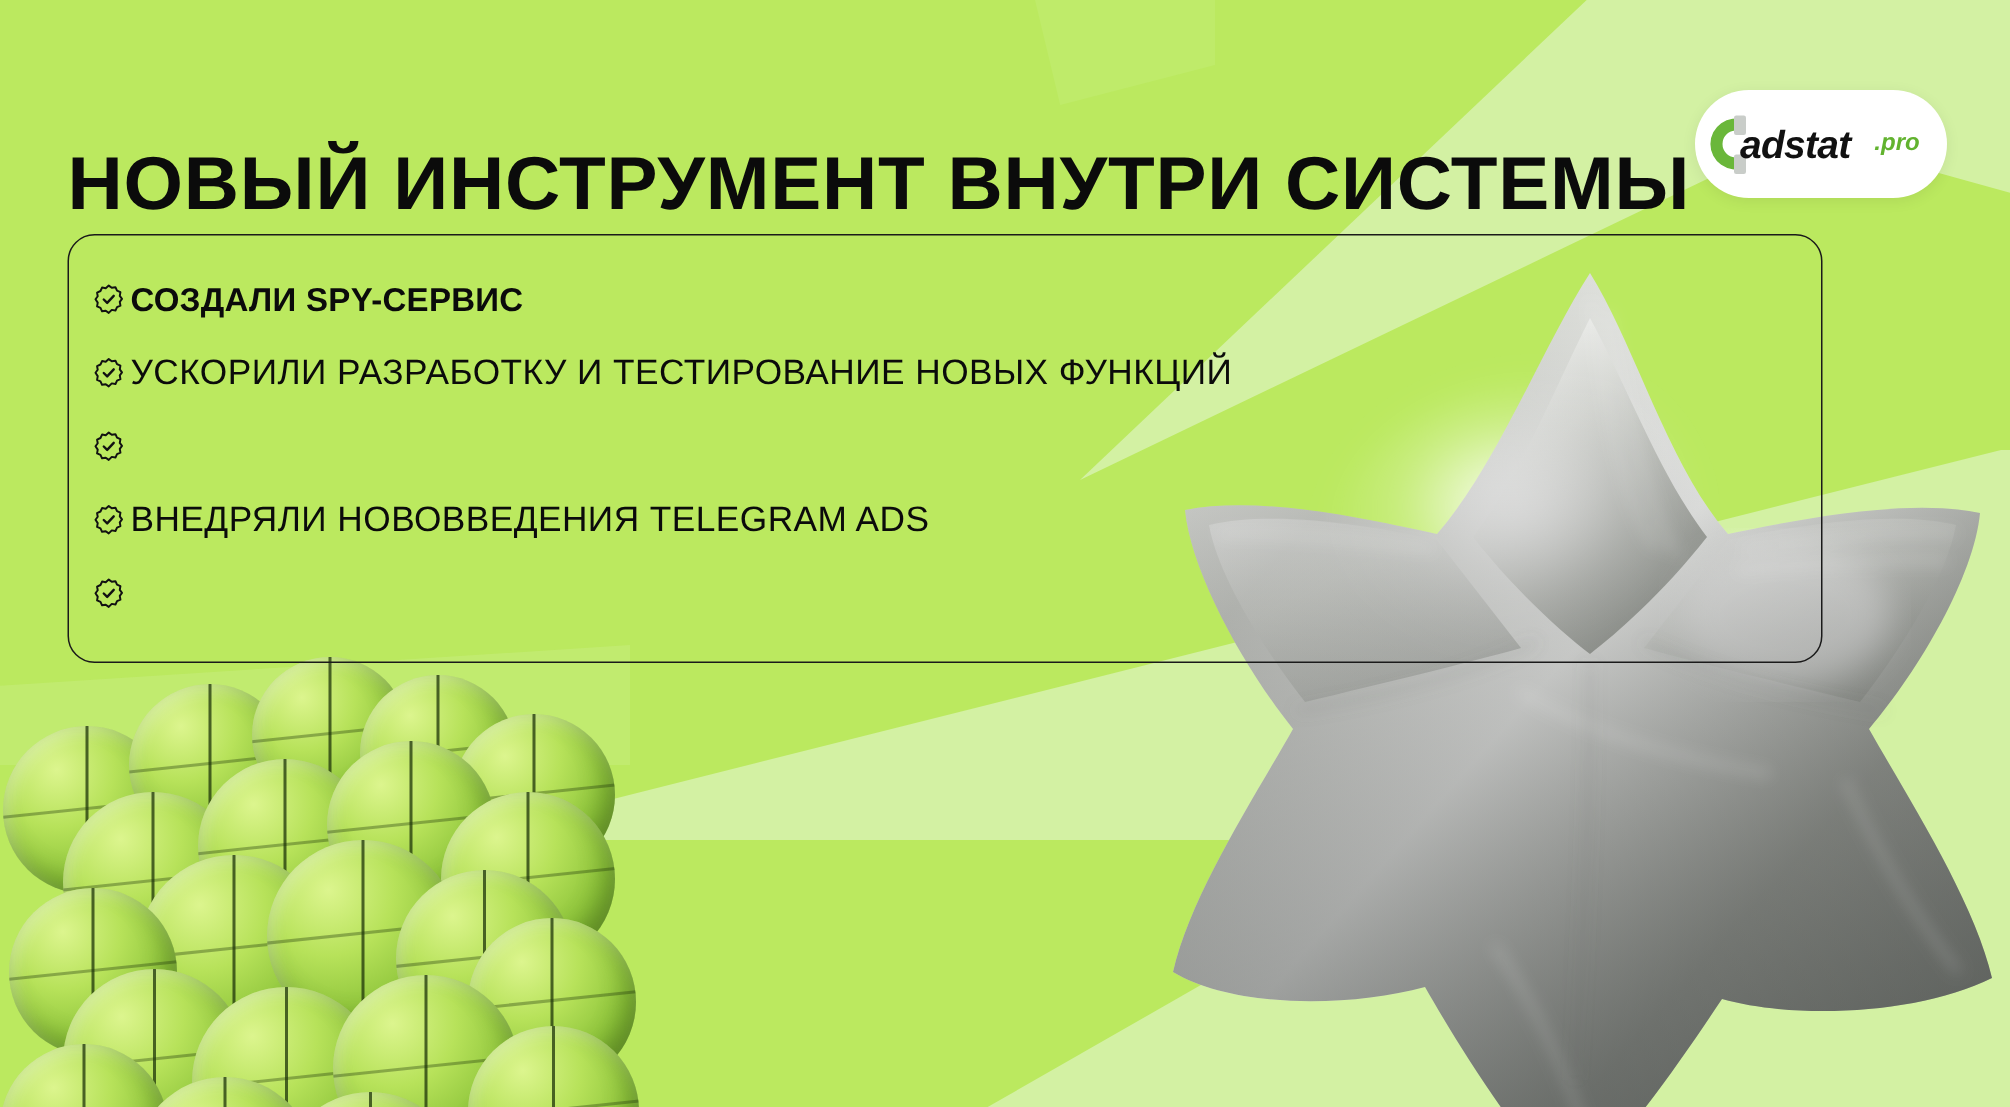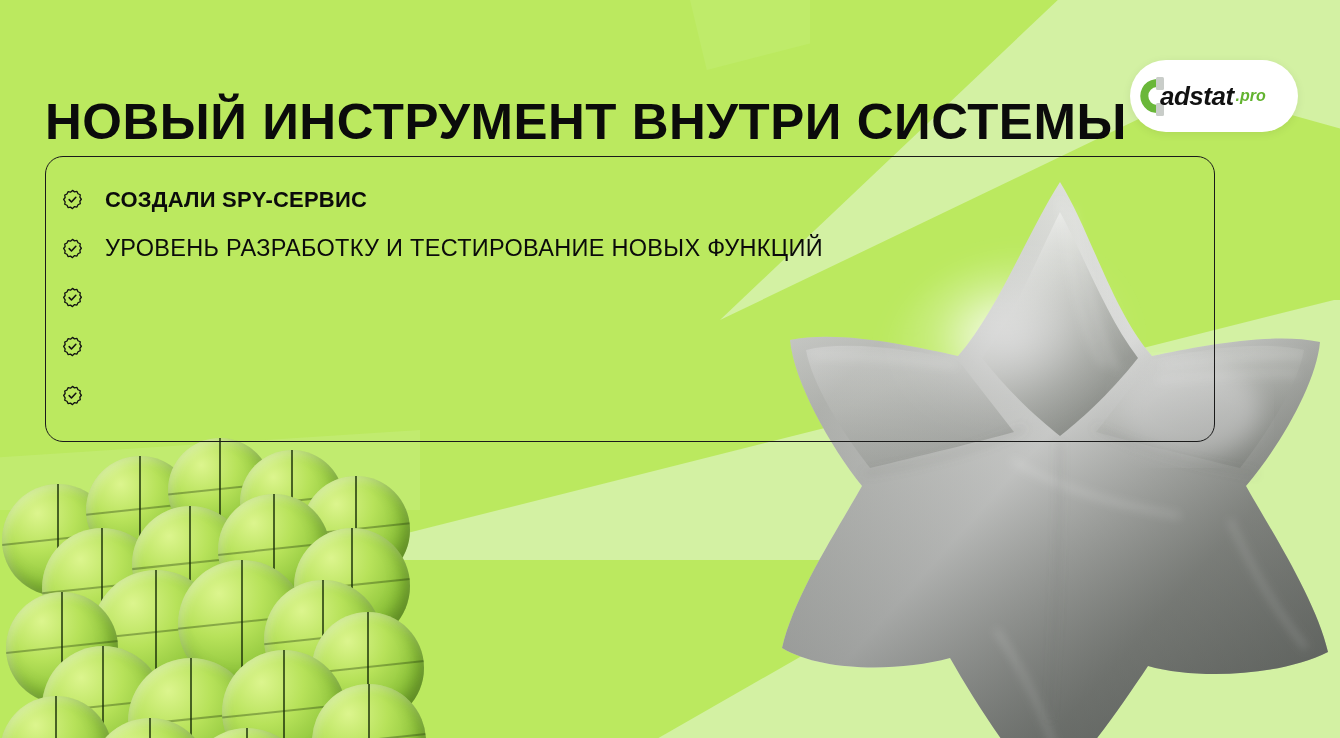--- a/index.html
+++ b/index.html
@@ -103,21 +103,21 @@
     font-style: italic;
     color: #111;
     letter-spacing: -0.5px;
     z-index: 2;
   }
   .logo-tld {
     font-size: 16px;
     font-weight: 700;
     font-style: italic;
     color: #62b32f;
-    margin-left: 2px;
+    margin-left: 16px;
     z-index: 2;
   }
 
   
   .card {
     position: absolute;
     left: 45px;
     top: 156px;
     width: 1170px;
     height: 286px;
@@ -131,21 +131,21 @@
     position: absolute;
     left: 62px;
     top: 175px;
     z-index: 6;
     width: 1100px;
   }
   .list-item {
     display: flex;
     align-items: center;
     height: 49px;
-    gap: 22px;
+    gap: 4px;
     color: #0b0b0b;
   }
   .badge-icon {
     flex: 0 0 auto;
     width: 21px;
     height: 21px;
     display: block;
   }
   .item-label {
     font-size: 23.5px;
@@ -356,39 +356,40 @@
       <span class="item-label">СОЗДАЛИ SPY-СЕРВИС</span>
     </div>
 
     <div class="list-item">
       <span class="badge-icon">
         <svg viewBox="0 0 24 24" width="21" height="21" aria-hidden="true">
           <path d="M12 1.6l2.3 1.7 2.8-.5 1.2 2.6 2.6 1.2-.5 2.8 1.7 2.3-1.7 2.3.5 2.8-2.6 1.2-1.2 2.6-2.8-.5L12 22.4l-2.3-1.7-2.8.5-1.2-2.6-2.6-1.2.5-2.8L1.9 12l1.7-2.3-.5-2.8 2.6-1.2 1.2-2.6 2.8.5z" fill="none" stroke="#111" stroke-width="1.5" stroke-linejoin="round"></path>
           <path d="M8.2 12.2l2.6 2.6 5-5.4" fill="none" stroke="#111" stroke-width="1.8" stroke-linecap="round" stroke-linejoin="round"></path>
         </svg>
       </span>
-      <span class="item-label">УРОВЕНЬ РАЗРАБОТКУ И ТЕСТИРОВАНИЕ НОВЫХ ФУНКЦИЙ</span>
+      <span class="item-label">УСКОРИЛИ РАЗРАБОТКУ И ТЕСТИРОВАНИЕ НОВЫХ ФУНКЦИЙ</span>
     </div>
 
     <div class="list-item">
       <span class="badge-icon">
         <svg viewBox="0 0 24 24" width="21" height="21" aria-hidden="true">
           <path d="M12 1.6l2.3 1.7 2.8-.5 1.2 2.6 2.6 1.2-.5 2.8 1.7 2.3-1.7 2.3.5 2.8-2.6 1.2-1.2 2.6-2.8-.5L12 22.4l-2.3-1.7-2.8.5-1.2-2.6-2.6-1.2.5-2.8L1.9 12l1.7-2.3-.5-2.8 2.6-1.2 1.2-2.6 2.8.5z" fill="none" stroke="#111" stroke-width="1.5" stroke-linejoin="round"></path>
           <path d="M8.2 12.2l2.6 2.6 5-5.4" fill="none" stroke="#111" stroke-width="1.8" stroke-linecap="round" stroke-linejoin="round"></path>
         </svg>
       </span>
     </div>
 
     <div class="list-item">
       <span class="badge-icon">
         <svg viewBox="0 0 24 24" width="21" height="21" aria-hidden="true">
           <path d="M12 1.6l2.3 1.7 2.8-.5 1.2 2.6 2.6 1.2-.5 2.8 1.7 2.3-1.7 2.3.5 2.8-2.6 1.2-1.2 2.6-2.8-.5L12 22.4l-2.3-1.7-2.8.5-1.2-2.6-2.6-1.2.5-2.8L1.9 12l1.7-2.3-.5-2.8 2.6-1.2 1.2-2.6 2.8.5z" fill="none" stroke="#111" stroke-width="1.5" stroke-linejoin="round"></path>
           <path d="M8.2 12.2l2.6 2.6 5-5.4" fill="none" stroke="#111" stroke-width="1.8" stroke-linecap="round" stroke-linejoin="round"></path>
         </svg>
       </span>
+      <span class="item-label">ВНЕДРЯЛИ НОВОВВЕДЕНИЯ TELEGRAM ADS</span>
     </div>
 
     <div class="list-item">
       <span class="badge-icon">
         <svg viewBox="0 0 24 24" width="21" height="21" aria-hidden="true">
           <path d="M12 1.6l2.3 1.7 2.8-.5 1.2 2.6 2.6 1.2-.5 2.8 1.7 2.3-1.7 2.3.5 2.8-2.6 1.2-1.2 2.6-2.8-.5L12 22.4l-2.3-1.7-2.8.5-1.2-2.6-2.6-1.2.5-2.8L1.9 12l1.7-2.3-.5-2.8 2.6-1.2 1.2-2.6 2.8.5z" fill="none" stroke="#111" stroke-width="1.5" stroke-linejoin="round"></path>
           <path d="M8.2 12.2l2.6 2.6 5-5.4" fill="none" stroke="#111" stroke-width="1.8" stroke-linecap="round" stroke-linejoin="round"></path>
         </svg>
       </span>
     </div>

